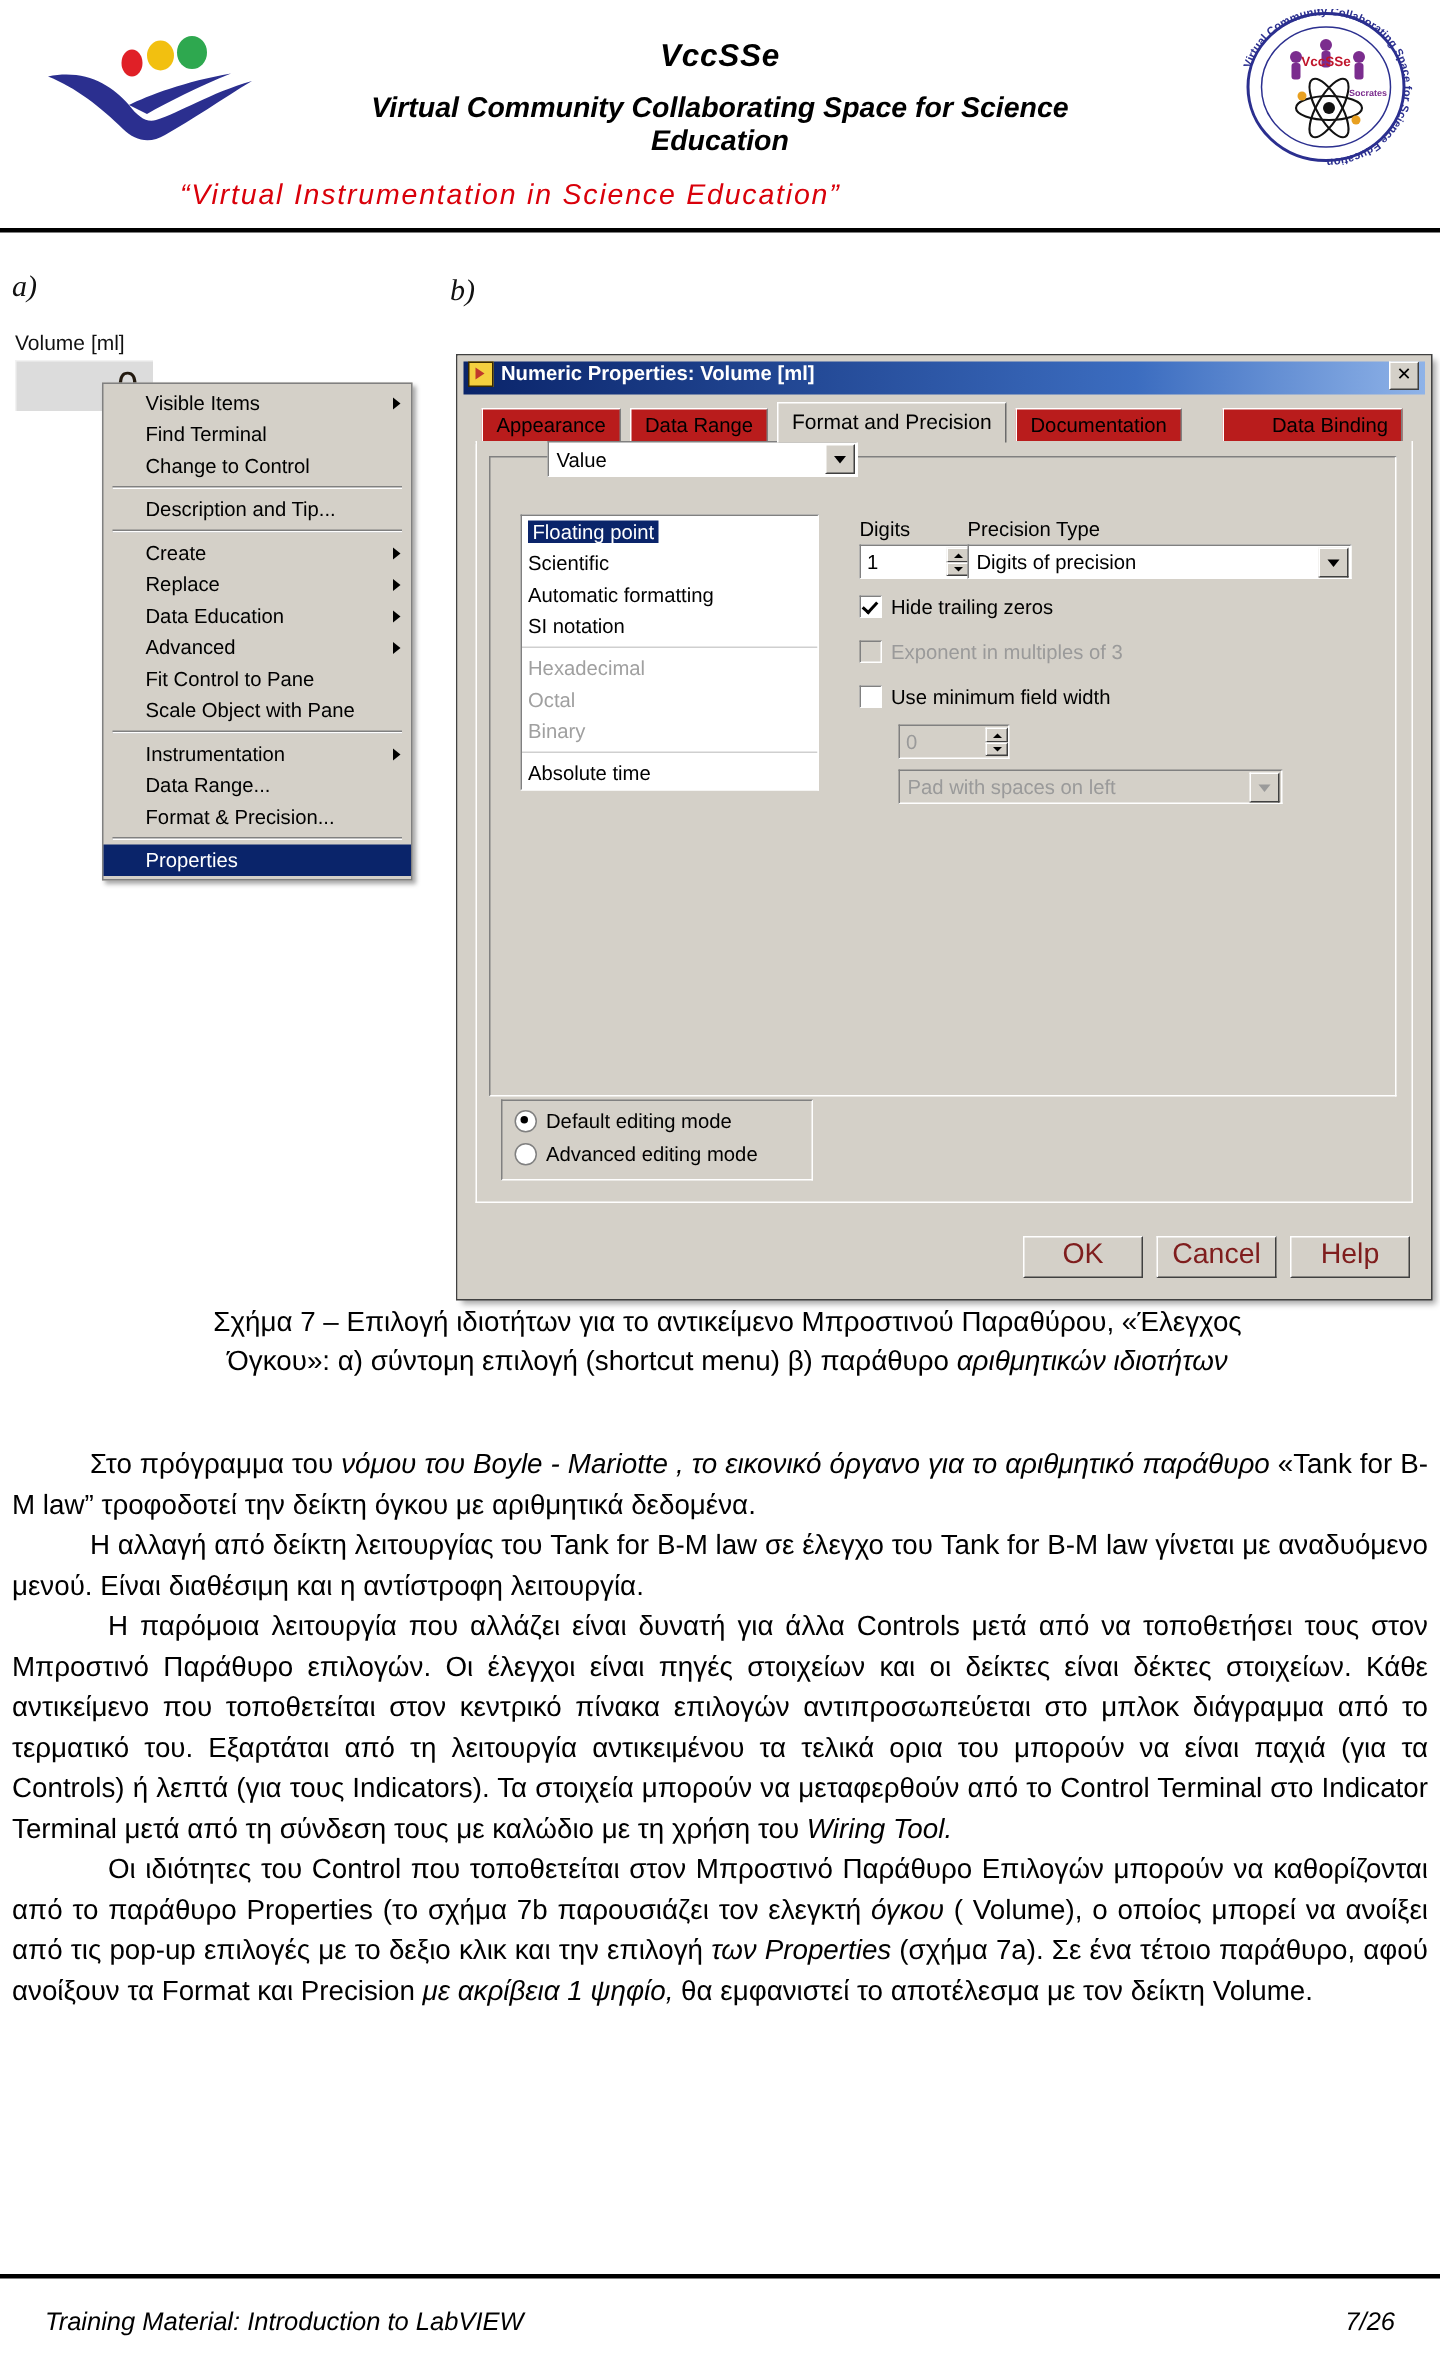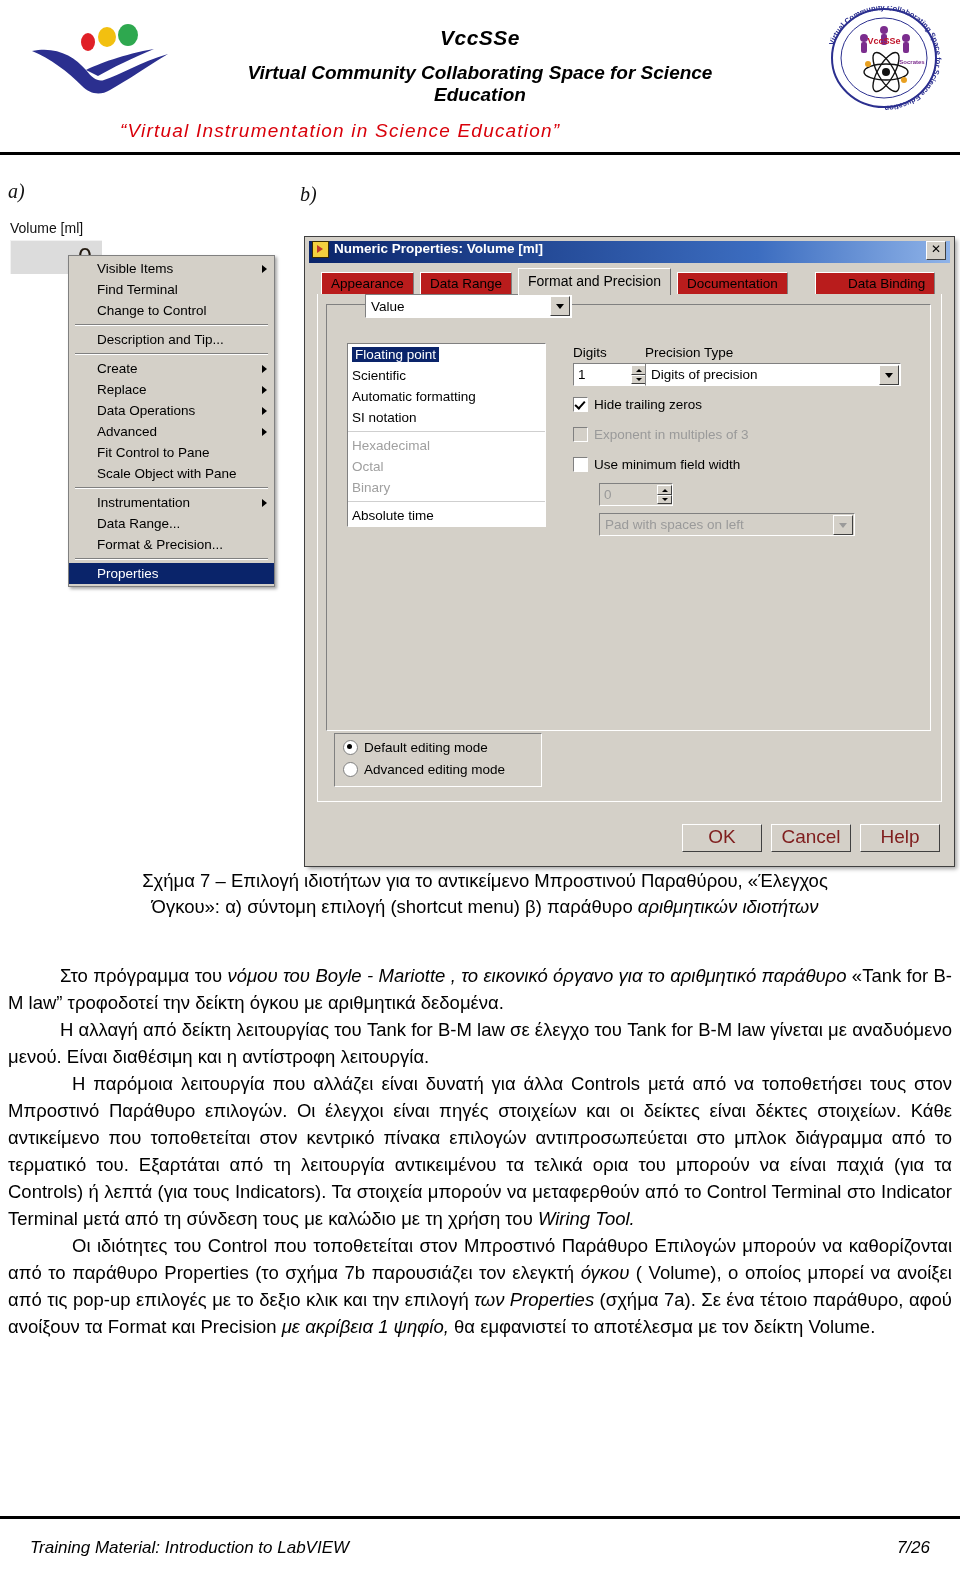--- a/index.html
+++ b/index.html
@@ -304,21 +304,21 @@
 
   <div id="shortcut-menu">
       <div class="menu-item"><span>Visible Items</span><span class="menu-arrow"></span></div>
       <div class="menu-item"><span>Find Terminal</span></div>
       <div class="menu-item"><span>Change to Control</span></div>
       <div class="menu-sep"></div>
       <div class="menu-item"><span>Description and Tip...</span></div>
       <div class="menu-sep"></div>
       <div class="menu-item"><span>Create</span><span class="menu-arrow"></span></div>
       <div class="menu-item"><span>Replace</span><span class="menu-arrow"></span></div>
-      <div class="menu-item"><span>Data Operations</span><span class="menu-arrow"></span></div>
+      <div class="menu-item"><span>Data Education</span><span class="menu-arrow"></span></div>
       <div class="menu-item"><span>Advanced</span><span class="menu-arrow"></span></div>
       <div class="menu-item"><span>Fit Control to Pane</span></div>
       <div class="menu-item"><span>Scale Object with Pane</span></div>
       <div class="menu-sep"></div>
       <div class="menu-item"><span>Instrumentation</span><span class="menu-arrow"></span></div>
       <div class="menu-item"><span>Data Range...</span></div>
       <div class="menu-item"><span>Format &amp; Precision...</span></div>
       <div class="menu-sep"></div>
       <div class="menu-item sel"><span>Properties</span></div>
     </div>

